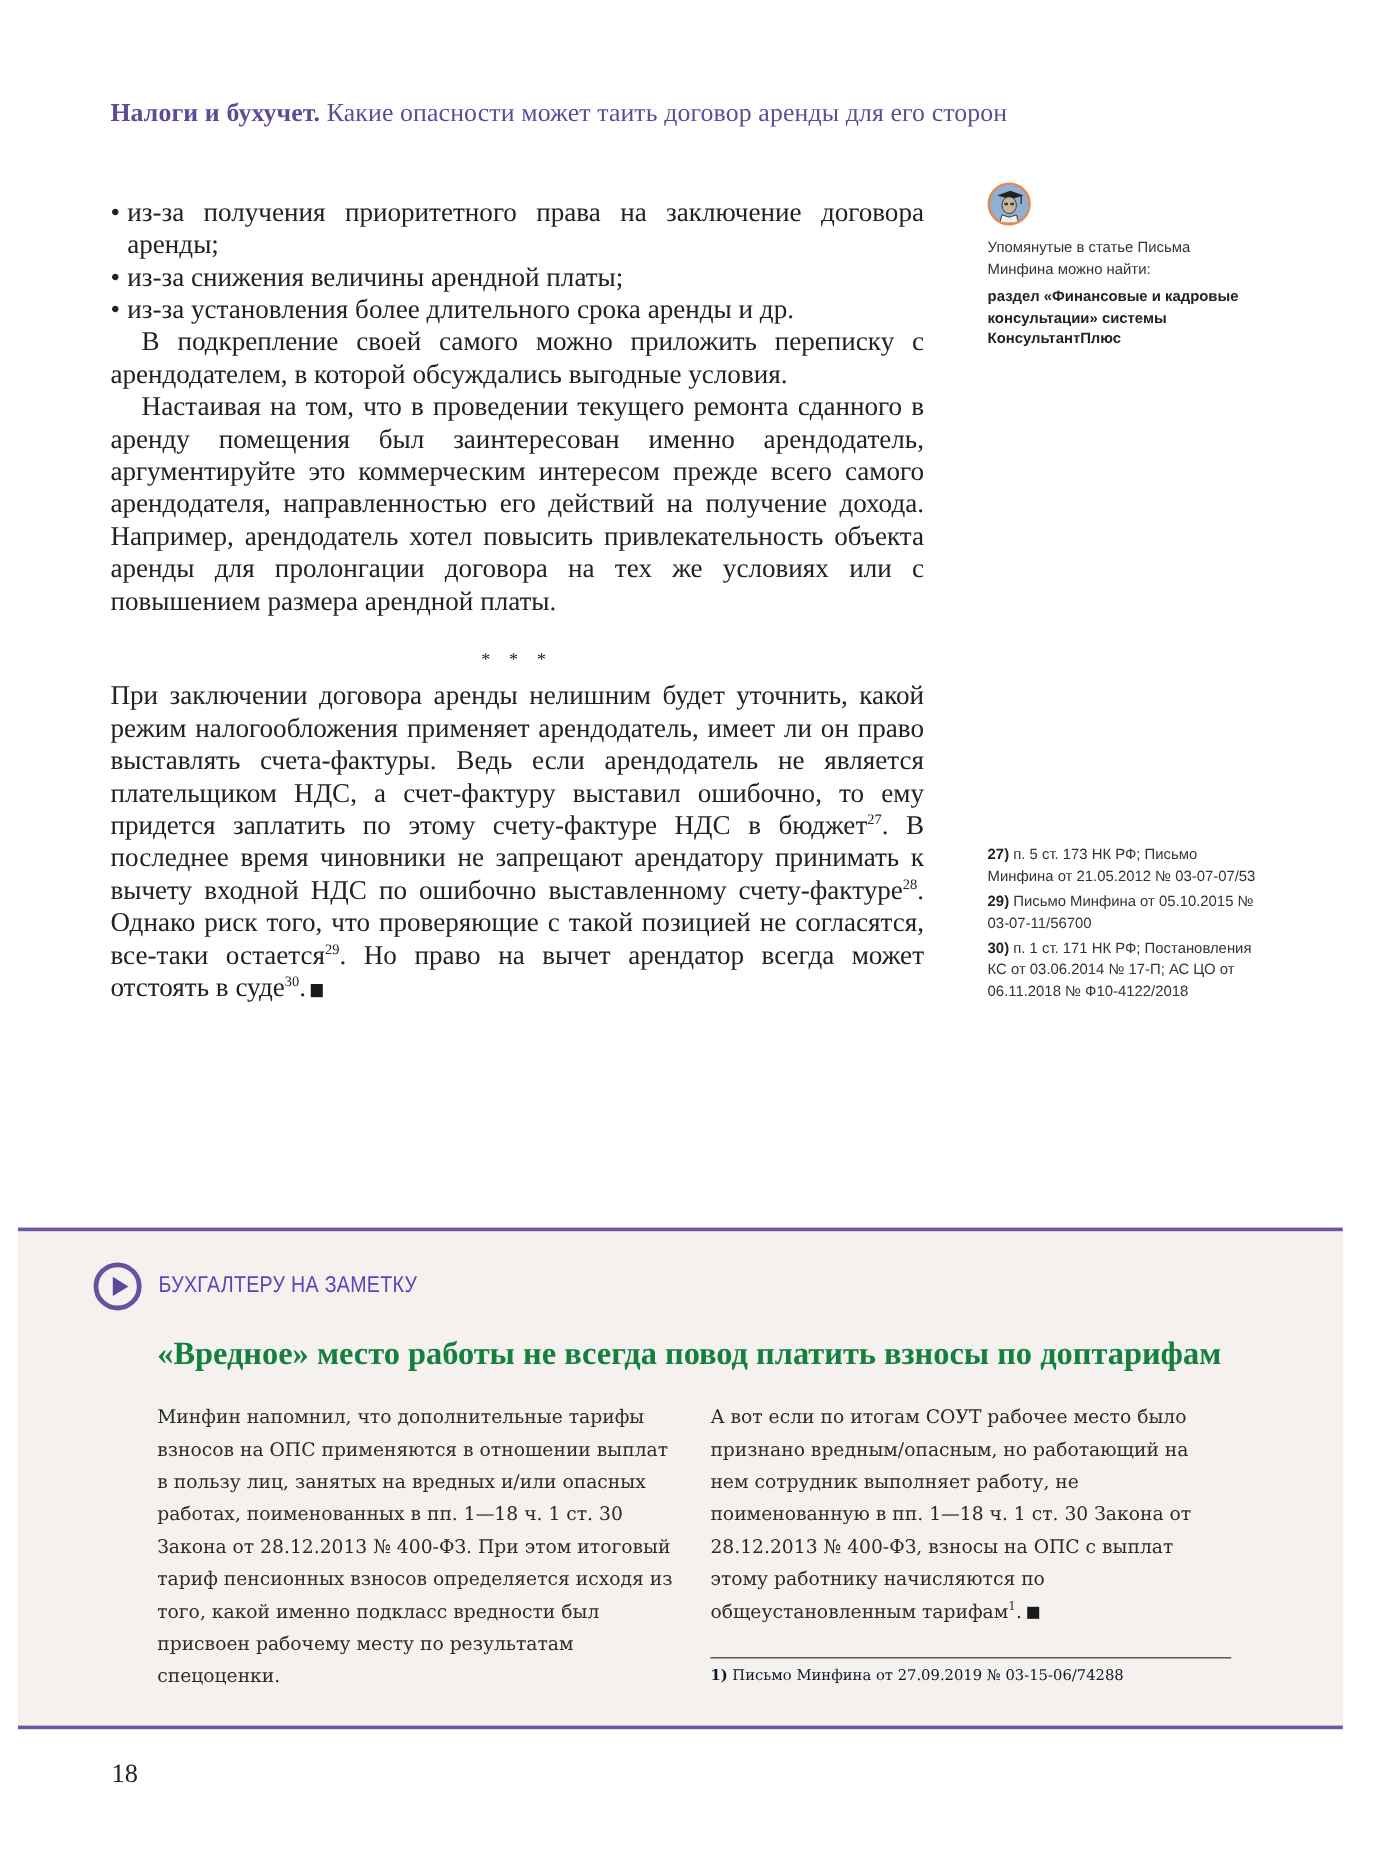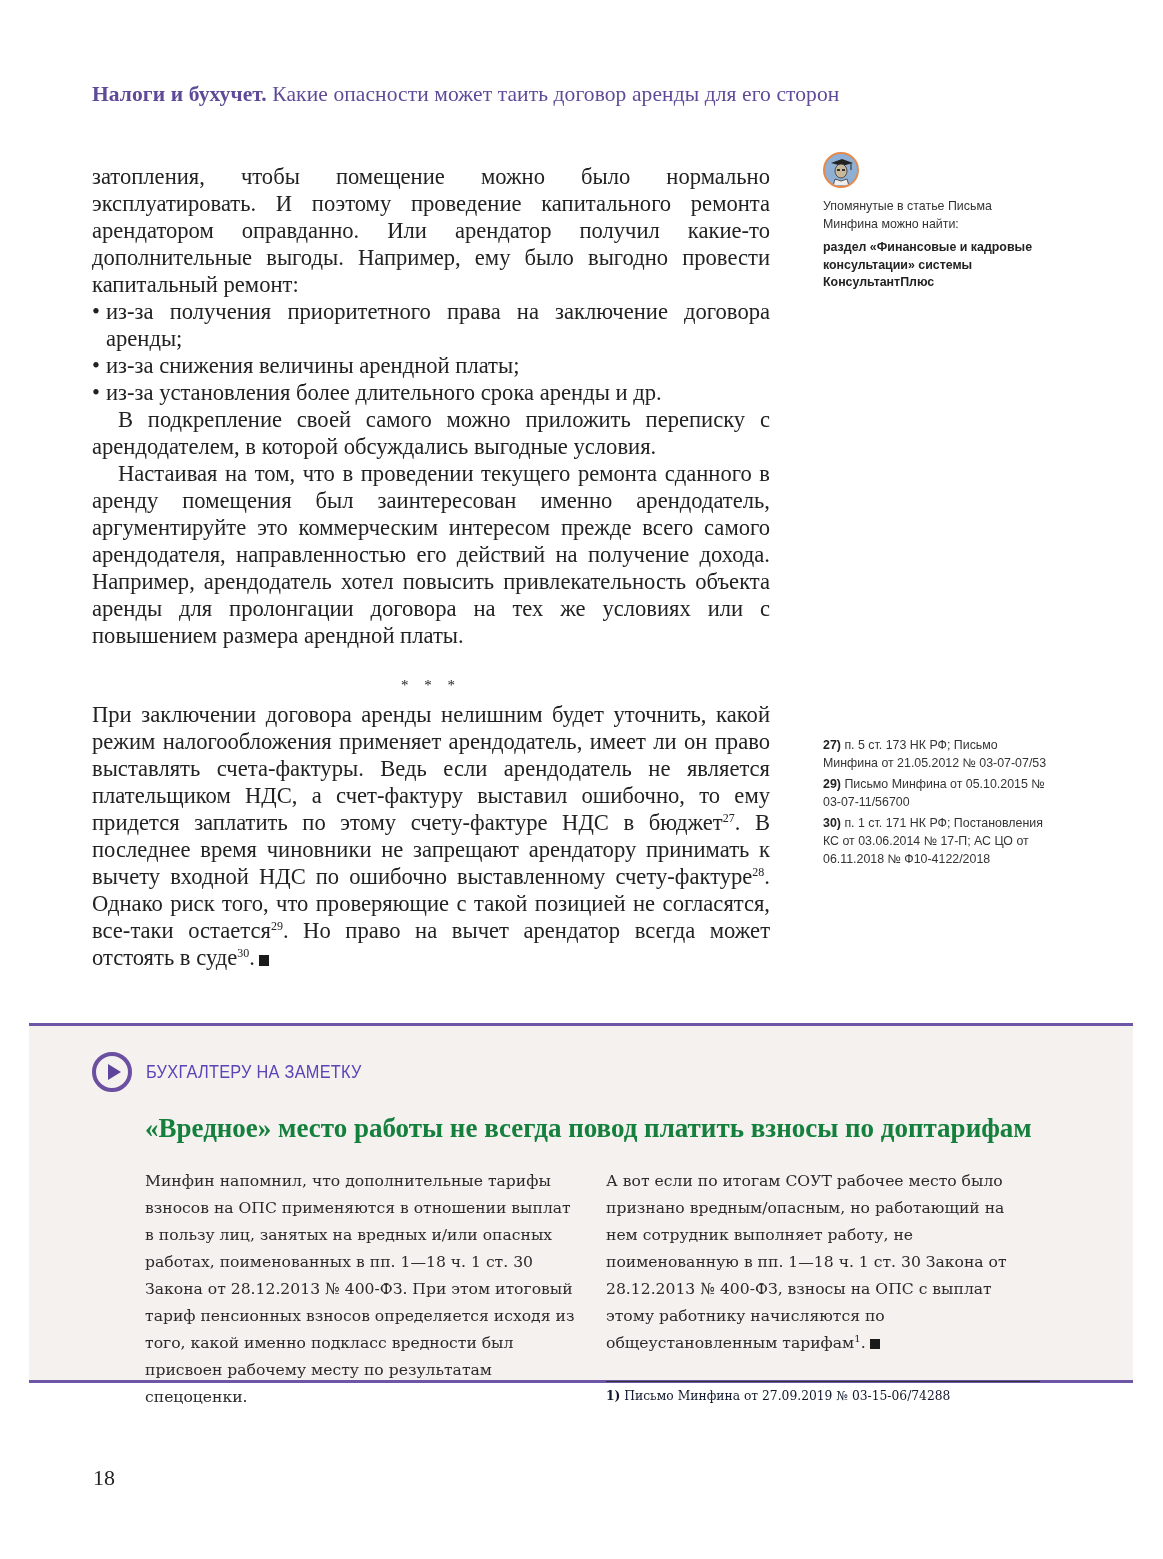--- a/index.html
+++ b/index.html
@@ -17,25 +17,25 @@
   .main sup { font-size: 12px; line-height: 0; vertical-align: 8px; }
   .stars { text-align: center; margin: 26px 0 6px 0 !important; font-size: 15px; letter-spacing: 6px; line-height: 20px; }
   .end-mark { display: inline-block; width: 10px; height: 11px; background: #1a1a1a; vertical-align: -1px; margin-left: 4px; }
 
   .side { position: absolute; left: 823px; width: 225px; font-family: Liberation Sans, sans-serif; font-size: 12.4px; line-height: 17.6px; color: #333; }
   .side-top { top: 152px; }
   .avatar { width: 36px; height: 36px; border-radius: 50%; border: 2px solid #e8894a; background: #7ea3c9; position: relative; overflow: hidden; box-sizing: border-box; }
   .avatar svg { position: absolute; left: 0; top: 0; }
   .side-note { margin-top: 10px; }
   .side-source { margin-top: 6px; font-weight: bold; color: #222; }
-  .side-refs { top: 737px; }
+  .side-refs { top: 704px; }
   .ref { margin-bottom: 4px; }
   .ref b { color: #222; }
 
-  .box { position: absolute; left: 29px; top: 1023px; width: 1104px; height: 360px; background: #f4f1ee; border-top: 3px solid #6e56a6; border-bottom: 3px solid #6e56a6; box-sizing: border-box; }
+  .box { position: absolute; left: 15px; top: 1023px; width: 1104px; height: 418px; background: #f4f1ee; border-top: 3px solid #6e56a6; border-bottom: 3px solid #6e56a6; box-sizing: border-box; }
   .box-head { position: absolute; left: 63px; top: 26px; display: flex; align-items: center; }
   .play-icon { width: 40px; height: 40px; border: 4px solid #6b4fa0; border-radius: 50%; box-sizing: border-box; position: relative; }
   .play-icon::after { content: ""; position: absolute; left: 12px; top: 8px; border-left: 13px solid #5d459a; border-top: 8px solid transparent; border-bottom: 8px solid transparent; }
   .box-label { margin-left: 14px; font-family: "Liberation Sans", sans-serif; font-size: 19px; color: #5b44b8; transform: scaleX(0.86); transform-origin: left center; letter-spacing: 0.3px; white-space: nowrap; }
   .box-title { position: absolute; left: 116px; top: 87px; font-family: Liberation Serif, serif; font-weight: bold; font-size: 27px; color: #15803d; white-space: nowrap; }
   .col { position: absolute; top: 142px; width: 432px; font-family: "DejaVu Serif", serif; font-size: 15.6px; line-height: 27px; color: #2a2a2a; }
   .col-left { left: 116px; }
   .col-right { left: 577px; }
   .col sup { font-size: 10px; line-height: 0; vertical-align: 6px; }
   .col .end-mark { width: 10px; height: 10px; }
@@ -46,21 +46,20 @@
 </style>
 </head>
 <body>
 
 <div class="running-head">
   <b>Налоги и бухучет.</b>
   <span>Какие опасности может таить договор аренды для его сторон</span>
 </div>
 
 <div class="main">
-  <p>затопления, чтобы помещение можно было нормально эксплуатировать. И поэтому проведение капитального ремонта арендатором оправданно. Или арендатор получил какие-то дополнительные выгоды. Например, ему было выгодно провести капитальный ремонт:</p>
   <ul>
     <li>из-за получения приоритетного права на заключение договора аренды;</li>
     <li>из-за снижения величины арендной платы;</li>
     <li>из-за установления более длительного срока аренды и др.</li>
   </ul>
   <p class="indent">В подкрепление своей самого можно приложить переписку с арендодателем, в которой обсуждались выгодные условия.</p>
   <p class="indent">Настаивая на том, что в проведении текущего ремонта сданного в аренду помещения был заинтересован именно арендодатель, аргументируйте это коммерческим интересом прежде всего самого арендодателя, направленностью его действий на получение дохода. Например, арендодатель хотел повысить привлекательность объекта аренды для пролонгации договора на тех же условиях или с повышением размера арендной платы.</p>
   <p class="stars">* * *</p>
   <p><span>При заключении договора аренды нелишним будет уточнить, какой режим налогообложения применяет арендодатель, имеет ли он право выставлять счета-фактуры. Ведь если арендодатель не является плательщиком НДС, а счет-фактуру выставил ошибочно, то ему придется заплатить по этому счету-фактуре НДС в бюджет</span><sup>27</sup><span>. В последнее время чиновники не запрещают арендатору принимать к вычету входной НДС по ошибочно выставленному счету-фактуре</span><sup>28</sup><span>. Однако риск того, что проверяющие с такой позицией не согласятся, все-таки остается</span><sup>29</sup><span>. Но право на вычет арендатор всегда может отстоять в суде</span><sup>30</sup><span>.</span><span class="end-mark"></span></p>
 </div>

